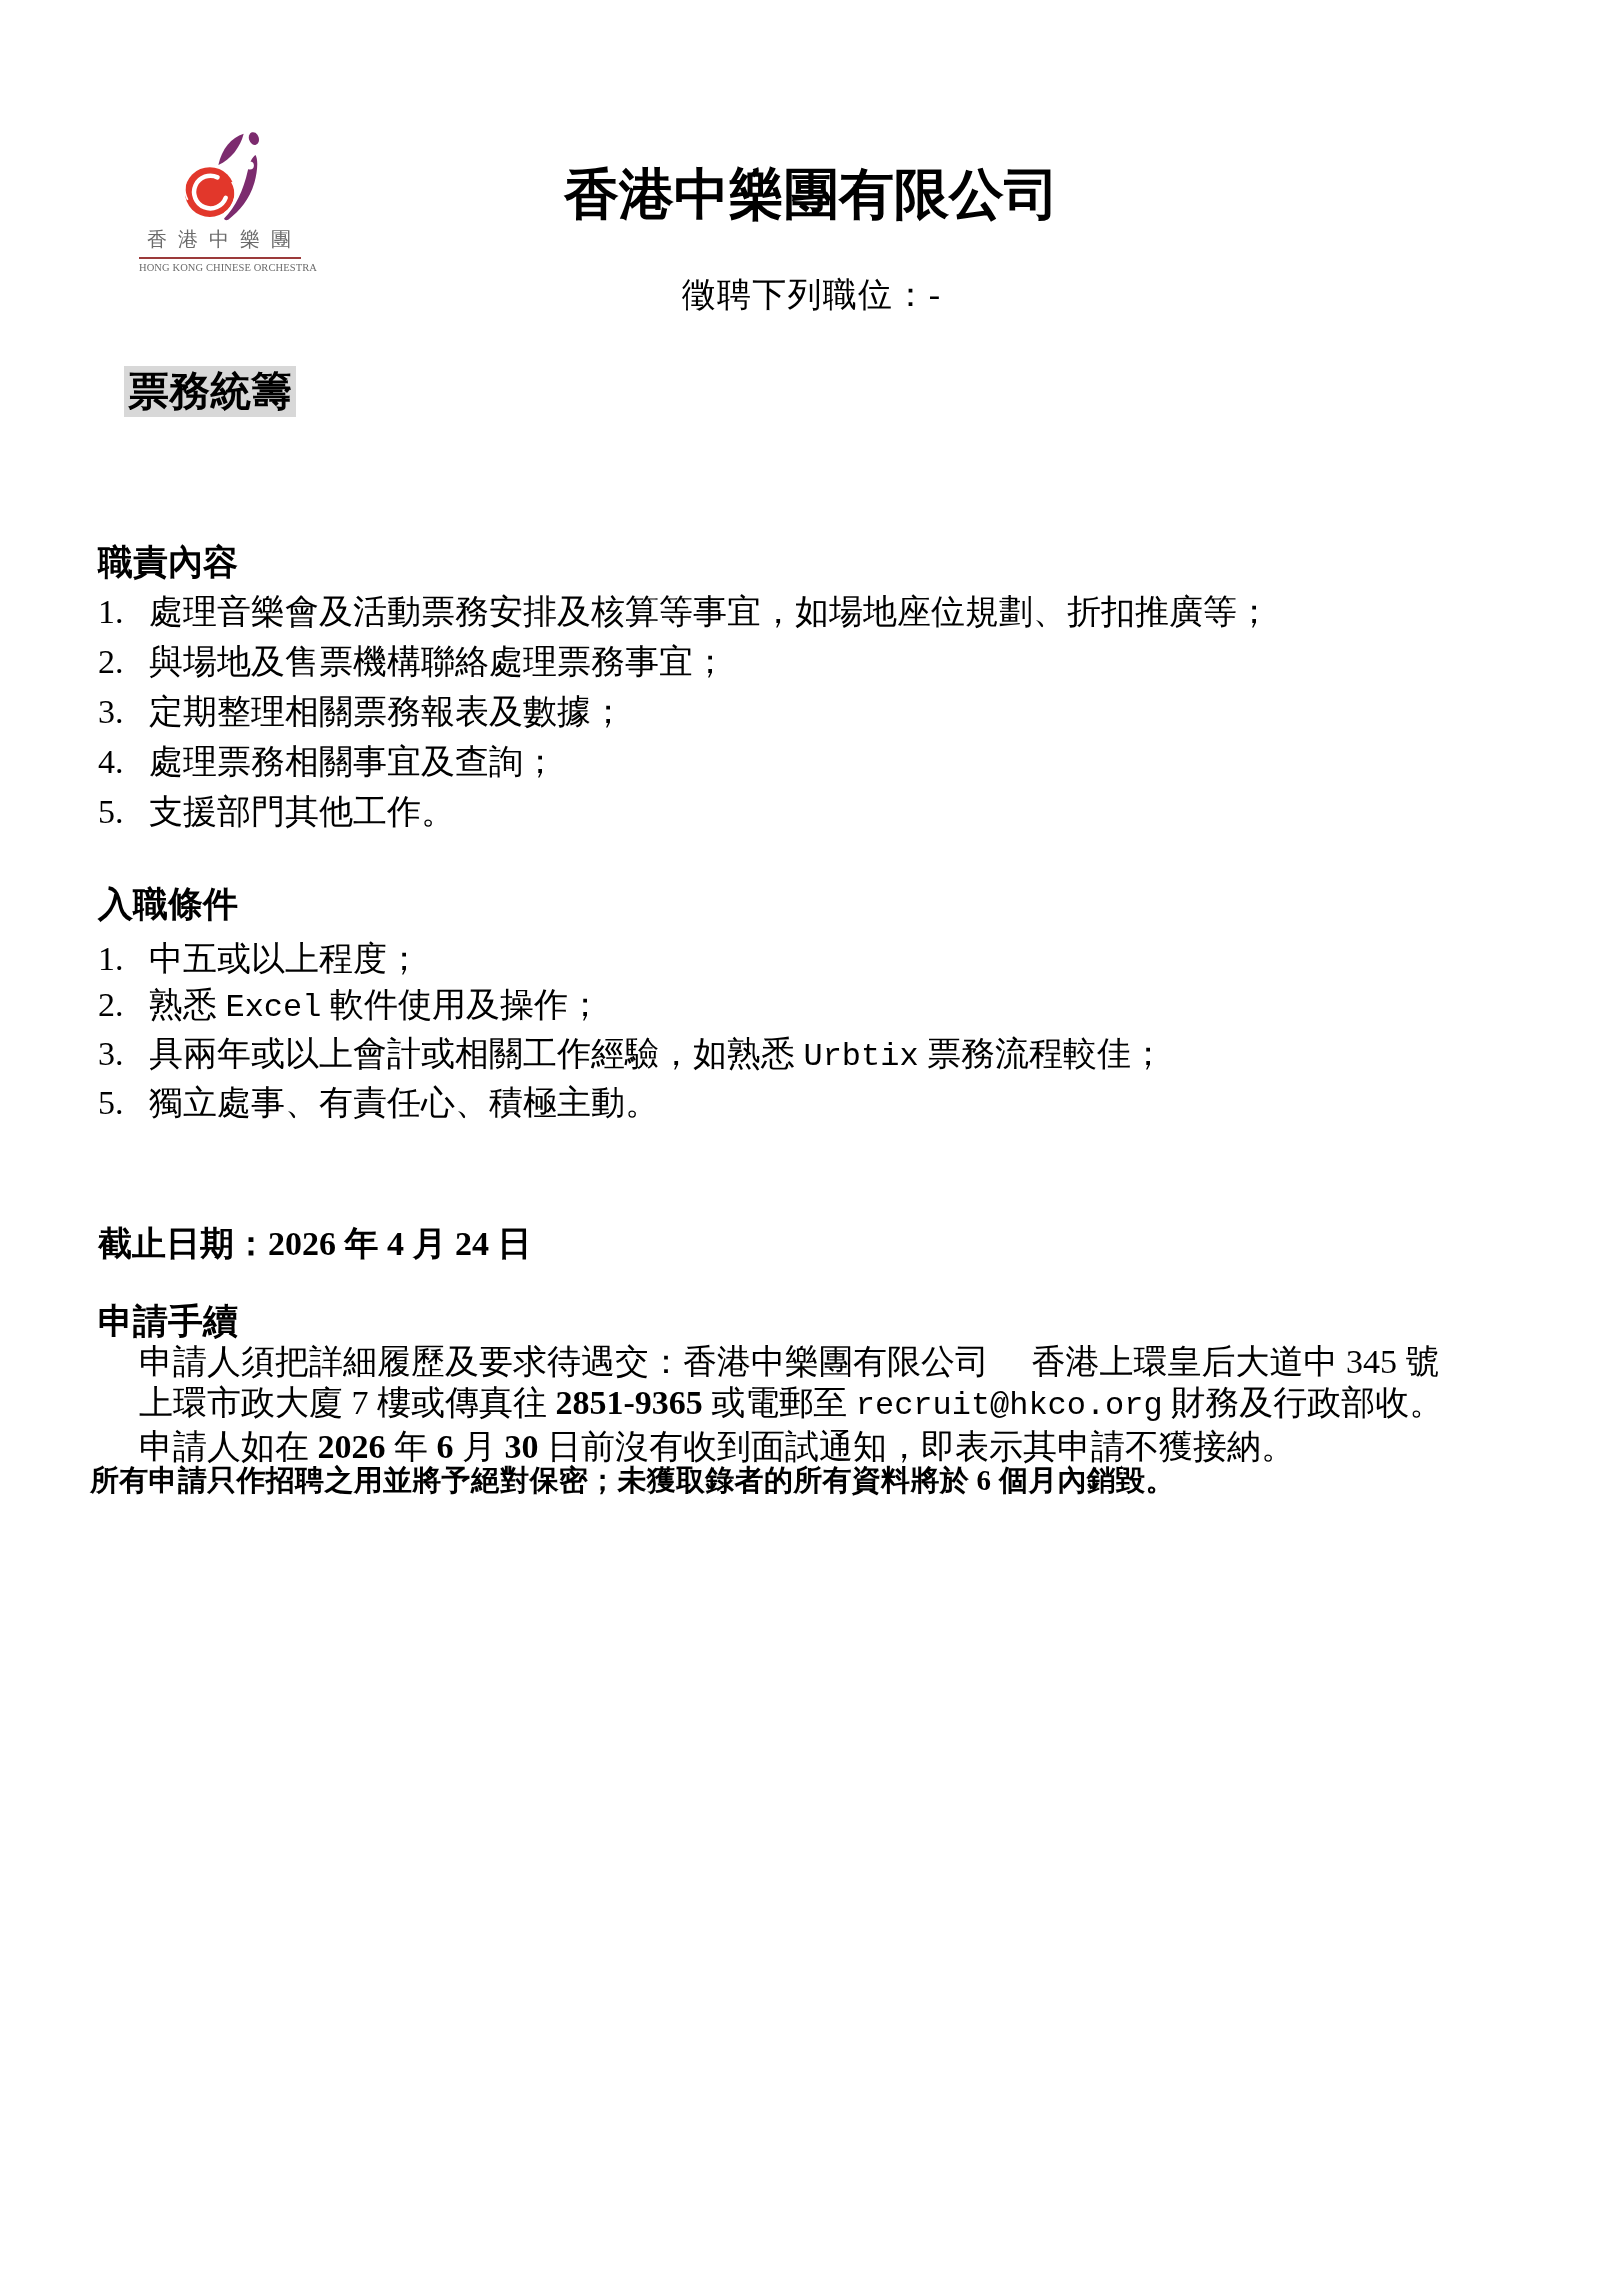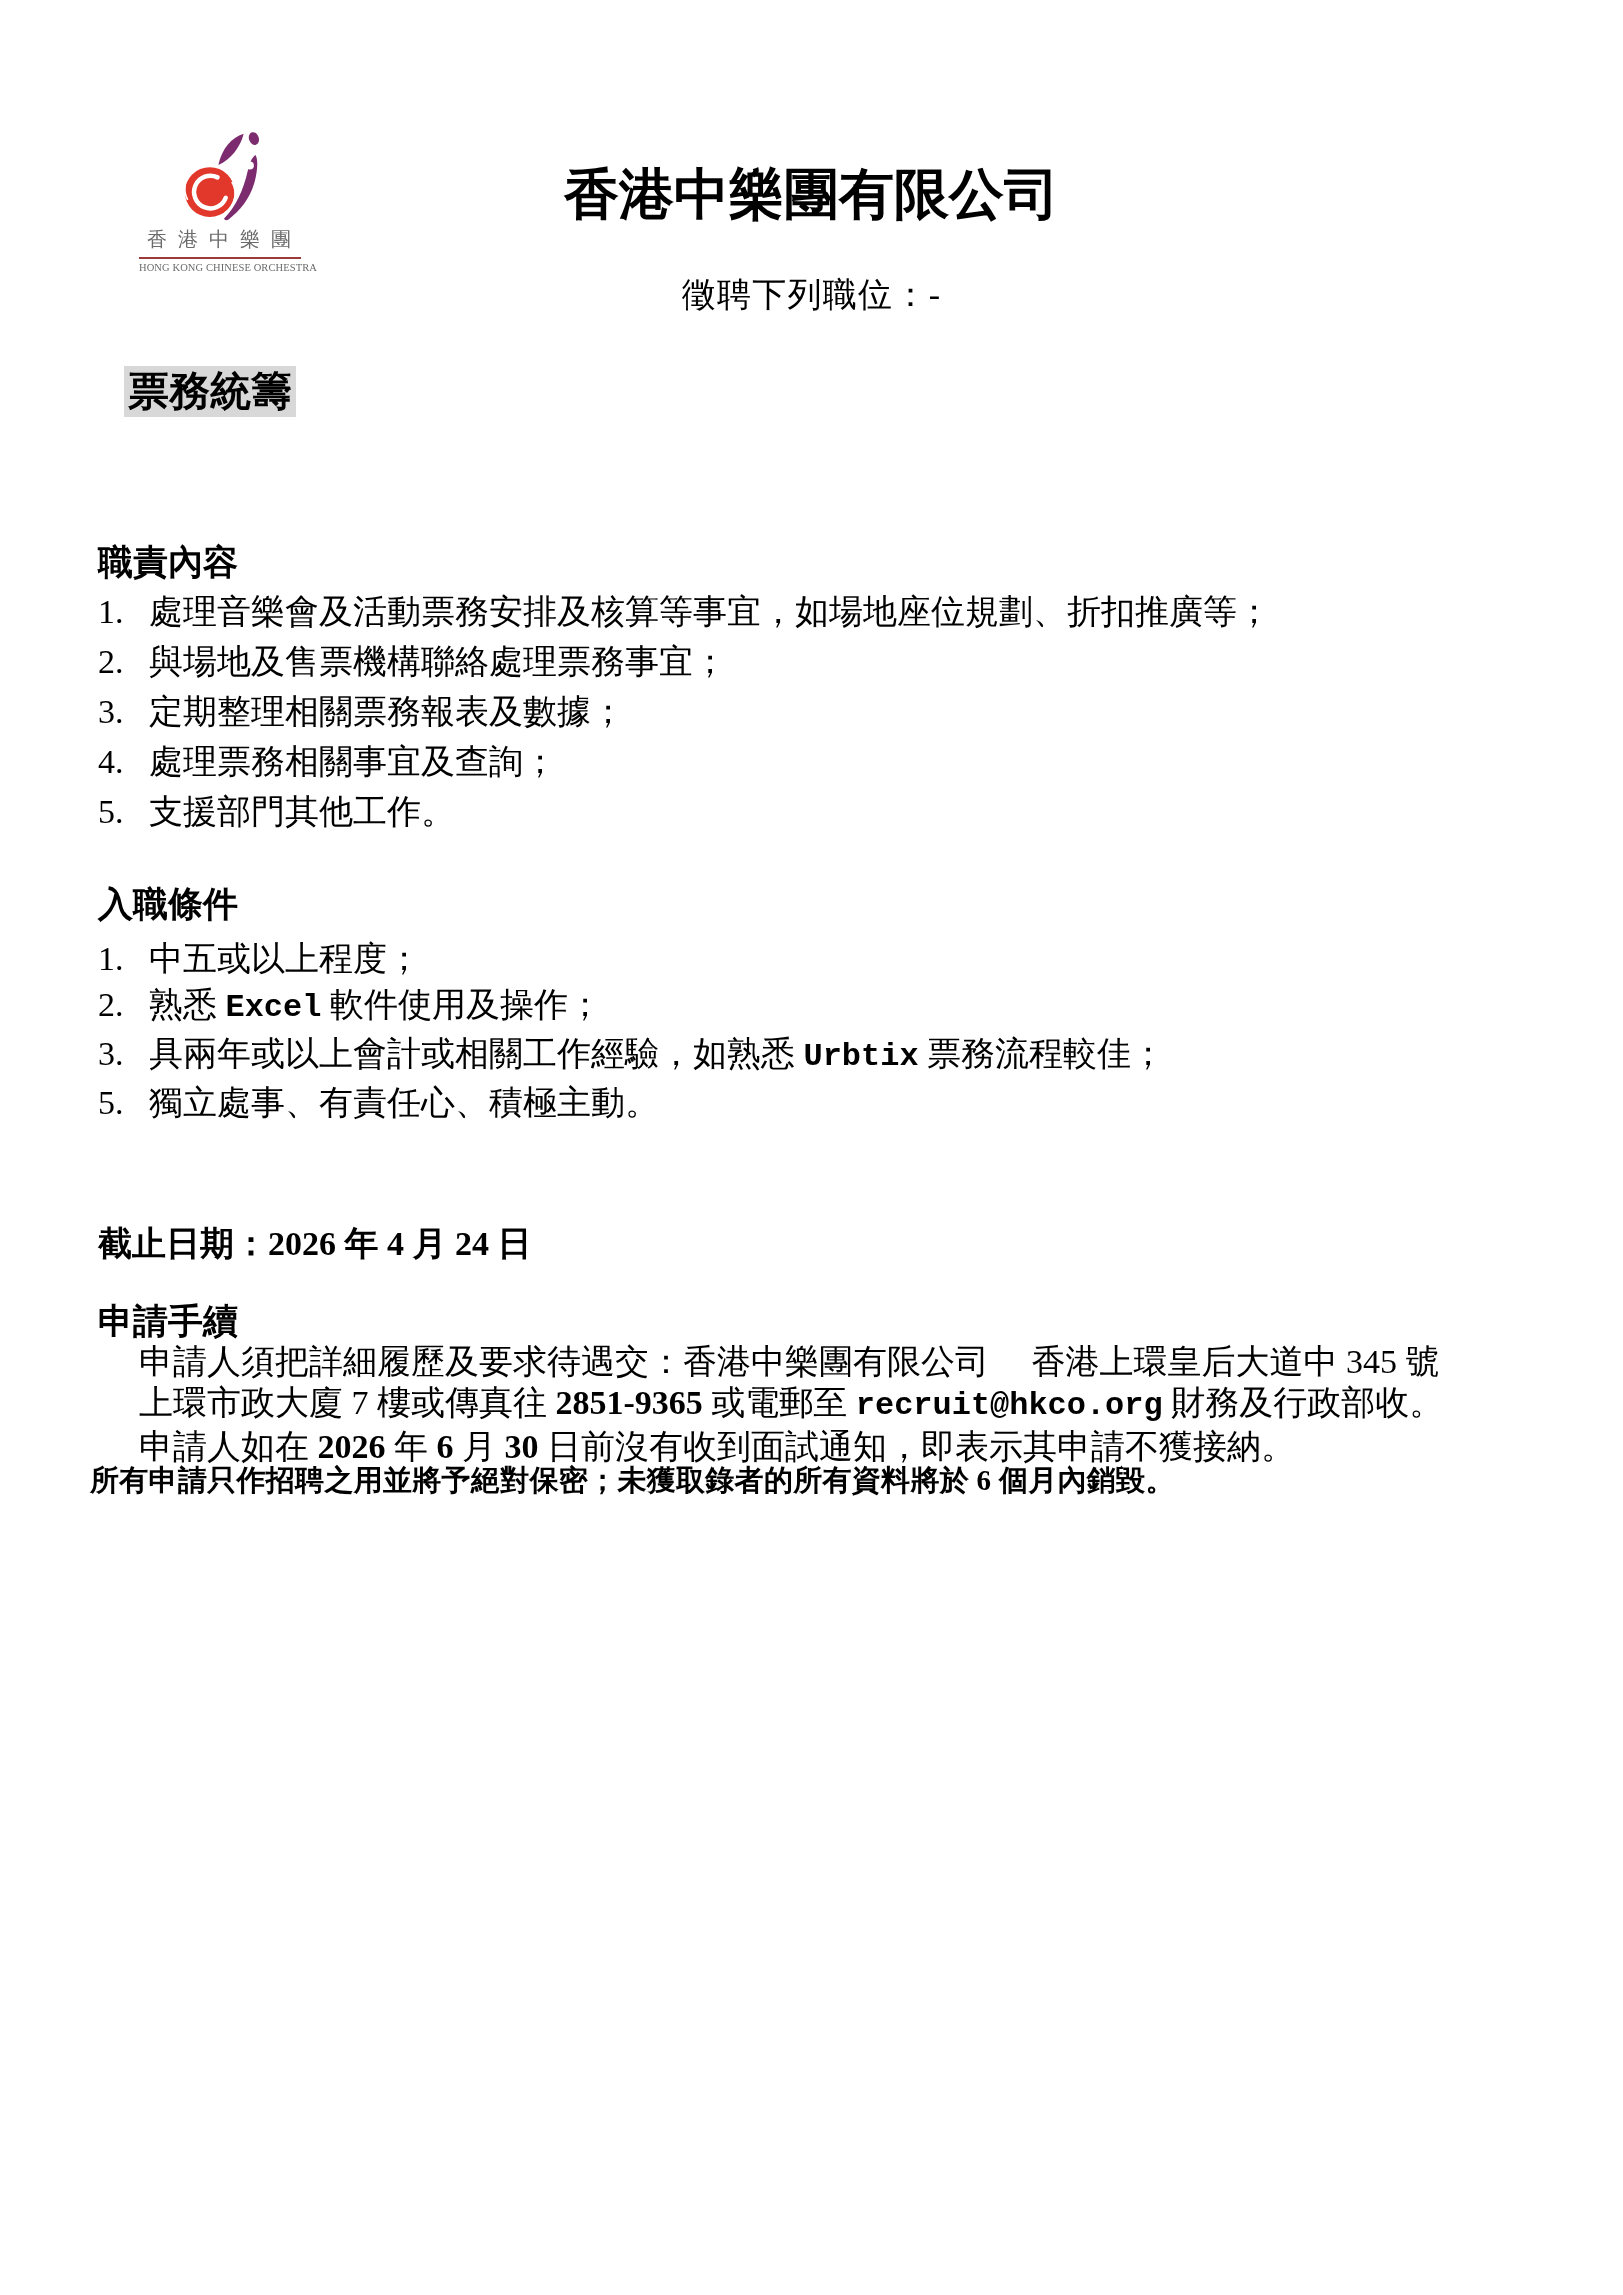--- a/index.html
+++ b/index.html
@@ -35,21 +35,21 @@
   .req-list .li{line-height:46px;}
   .num{display:inline-block;width:51px;}
 
   .deadline{left:98px;top:1227px;font-size:34px;line-height:34px;font-weight:bold;}
   .apply-heading{left:98px;top:1304px;}
   .apply-para{left:98px;top:1341px;font-size:34px;line-height:41px;}
   .apply-para div{white-space:nowrap;margin-left:41px;}
   .note{left:90px;top:1465px;font-size:29px;line-height:31px;font-weight:bold;letter-spacing:0.3px;}
 
   .b{font-weight:bold;}
-  .mono{font-family:"Liberation Mono","DejaVu Sans Mono",monospace;font-size:0.94em;font-weight:bold;}
+  .mono{font-family:"Liberation Mono","DejaVu Sans Mono",monospace;font-size:0.94em;}
 </style>
 </head>
 <body>
 
 <div class="logo">
   <svg class="logo-svg" viewBox="0 0 240 250">
     <circle cx="95" cy="168" r="61" fill="#e2372b"></circle>
     <path d="M134,182 A40,40 0 1 1 114,132" stroke="#ffffff" stroke-width="11" fill="none" stroke-linecap="round"></path>
     <path d="M149,143 A57,57 0 0 1 131,220" stroke="#ffffff" stroke-width="4" fill="none"></path>
     <path d="M41,187 A57,57 0 0 1 48,122" stroke="#ffffff" stroke-width="4" fill="none"></path>

